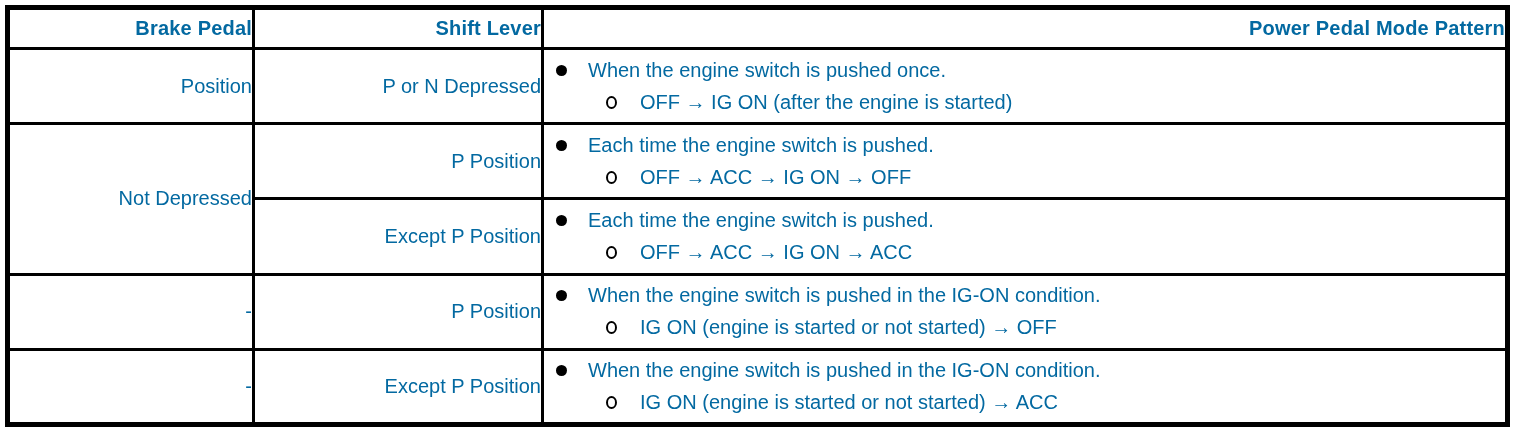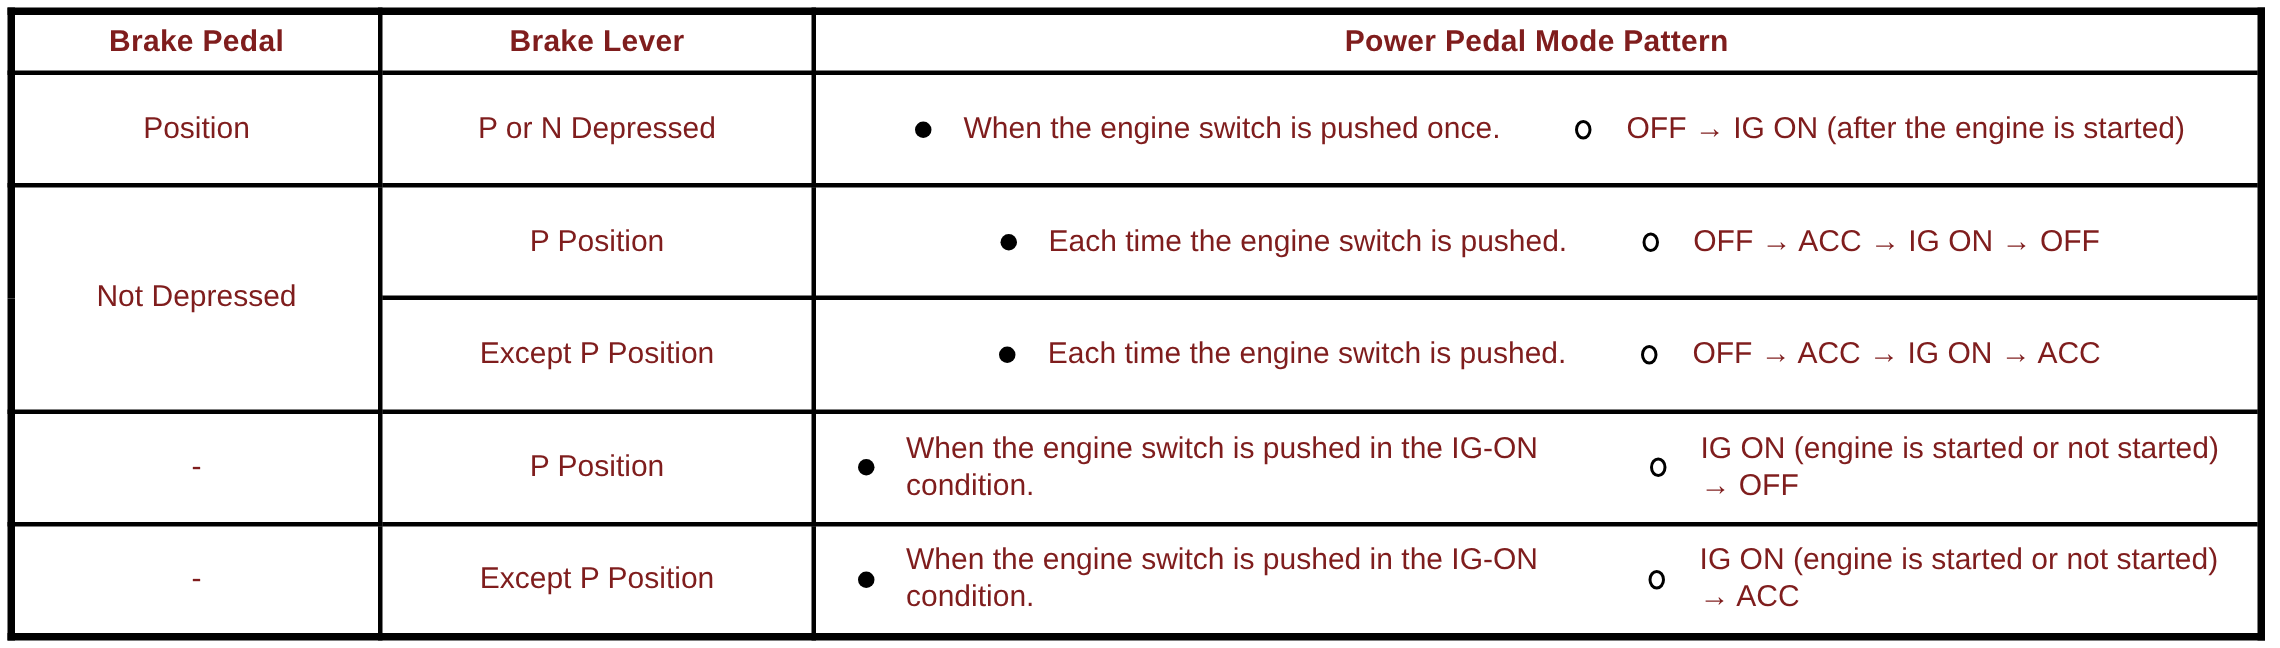--- a/index.html
+++ b/index.html
@@ -26,46 +26,47 @@
     height: 422px;
     border-collapse: collapse;
     table-layout: fixed;
     border: 5px solid #000000;
   }
   table.main th,
   table.main td {
     border: 3px solid #000000;
     padding: 0;
     font-size: 20px;
-    color: #7f1d1d;
+    color: #0369a1;
     background: #ffffff;
+    text-align: right;
   }
   col.c1 { width: 246px; }
   col.c2 { width: 289px; }
   th {
     font-weight: bold;
     text-align: center;
     height: 37px;
     vertical-align: middle;
     letter-spacing: 0.2px;
   }
   tr.data-row { height: 75px; }
   td.center-cell {
     text-align: center;
     vertical-align: middle;
   }
   td.pattern-cell {
     vertical-align: middle;
   }
   .pattern-inner {
     display: flex;
-    flex-direction: row;
+    flex-direction: column;
     justify-content: center;
     row-gap: 7px;
-    padding: 4px 10px 4px 28px;
+    padding: 4px 10px 4px 12px;
   }
   .pat-line1 {
     display: flex;
     align-items: center;
     line-height: 25px;
   }
   .pat-line2 {
     display: flex;
     align-items: center;
     line-height: 25px;
@@ -95,21 +96,21 @@
 <div class="page">
   <table class="main">
     <colgroup>
       <col class="c1">
       <col class="c2">
       <col class="c3">
     </colgroup>
     <thead>
       <tr>
         <th>Brake Pedal</th>
-        <th>Brake Lever</th>
+        <th>Shift Lever</th>
         <th>Power Pedal Mode Pattern</th>
       </tr>
     </thead>
     <tbody>
       <tr class="data-row">
         <td class="center-cell">Position</td>
         <td class="center-cell">P or N Depressed</td>
         <td class="pattern-cell">
           <div class="pattern-inner">
             <div class="pat-line1">

